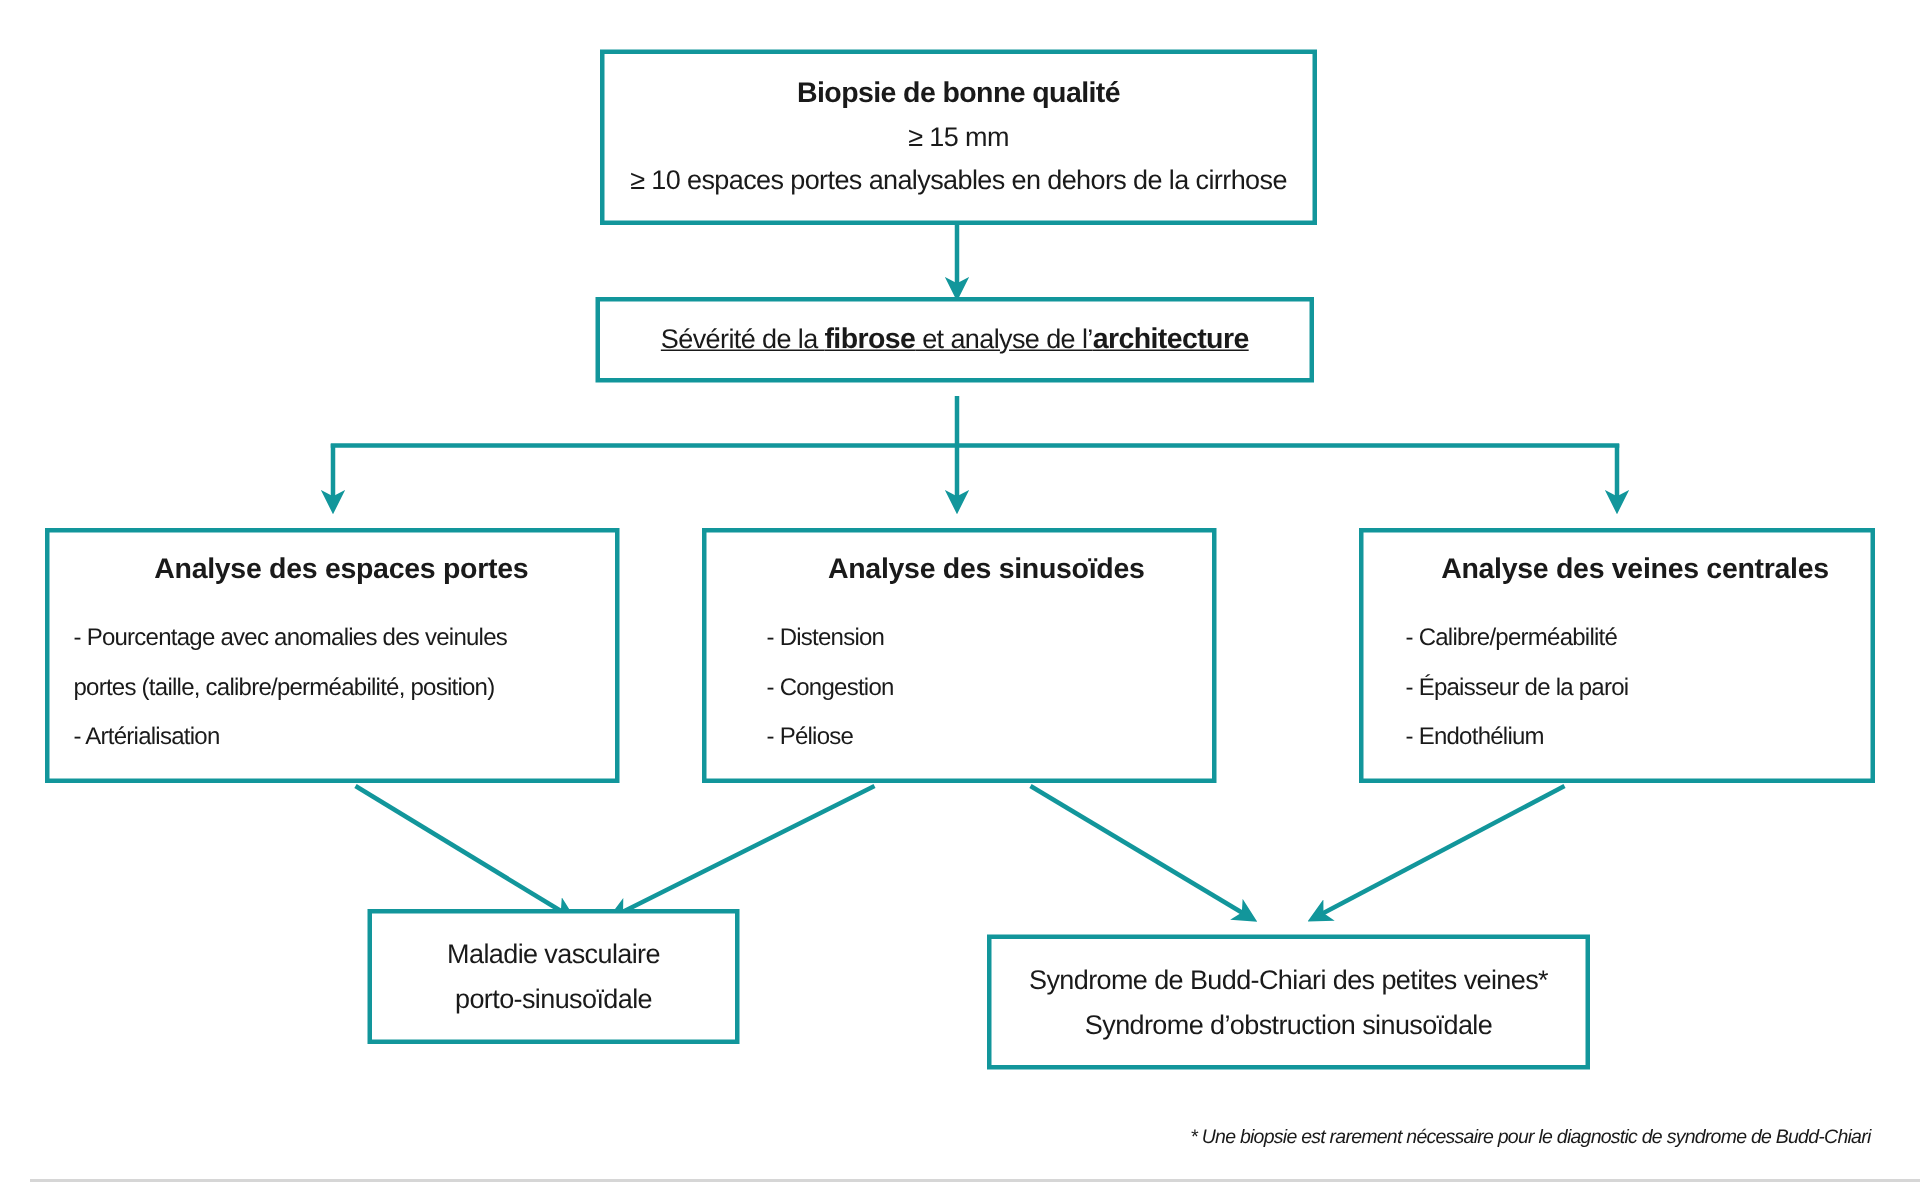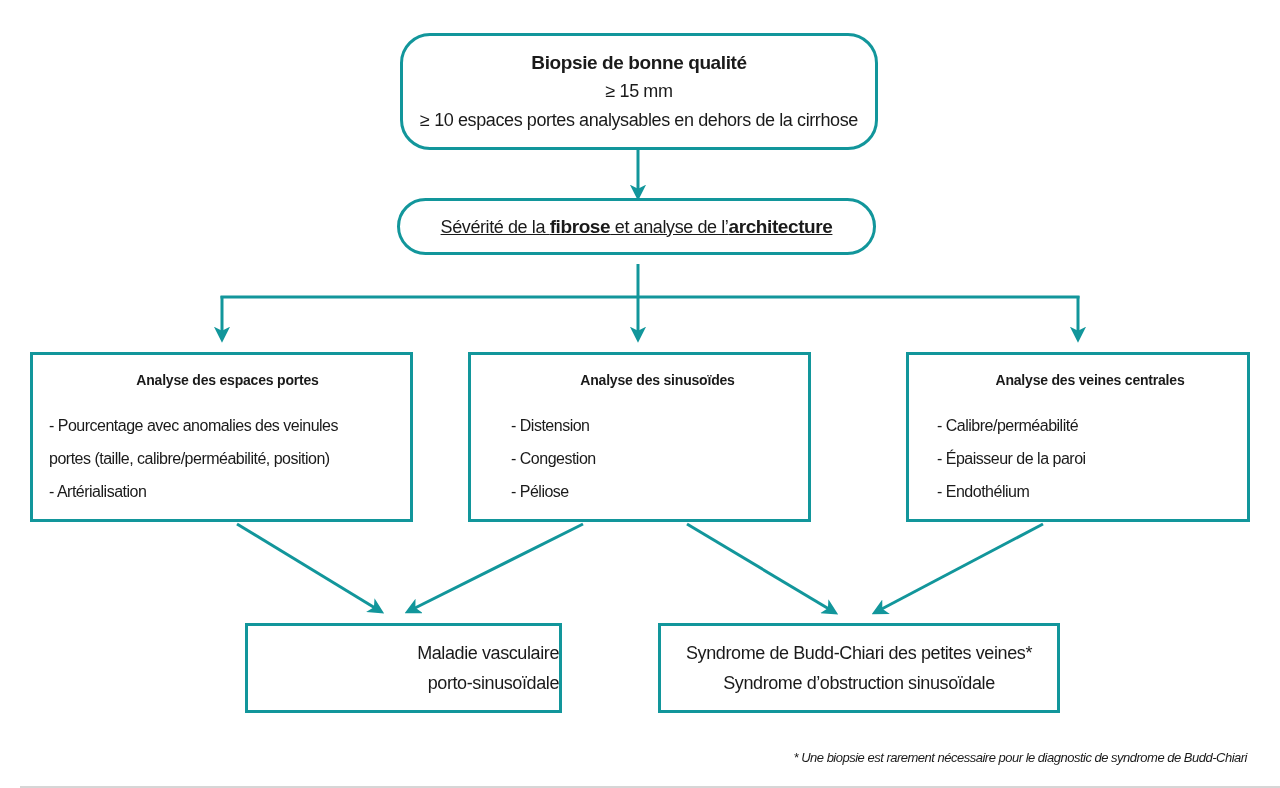--- a/index.html
+++ b/index.html
@@ -21,30 +21,30 @@
   .conn{stroke:var(--accent);stroke-width:3;fill:none;}
   .arrowhead{fill:var(--accent);}
   .box{
     position:absolute;
     border:3px solid var(--accent);
     background:#fff;
     display:flex;flex-direction:column;
     align-items:center;justify-content:center;
     text-align:center;
   }
-  .centerbox{font-size:18px;line-height:29px;letter-spacing:-0.4px;border-radius:30px;}
+  .centerbox{font-size:18px;line-height:29px;letter-spacing:-0.4px;}
   .centerbox .b{font-weight:bold;font-size:19px;}
   .nw{white-space:nowrap;}
   .branch{
     justify-content:flex-start;align-items:stretch;
     text-align:left;
     padding:12px 4px 0 16px;
   }
   .branch .box-title{
-    font-weight:bold;font-size:14px;line-height:26px;
+    font-weight:bold;font-size:19px;line-height:26px;
     letter-spacing:-0.2px;text-align:center;
     margin-bottom:16px;
   }
   .branch .item{
     font-size:16px;line-height:33px;letter-spacing:-0.5px;
     white-space:nowrap;
   }
   .outcome{font-size:18px;line-height:30px;letter-spacing:-0.4px;}
   .footnote{
     position:absolute;top:750px;right:33px;
@@ -55,21 +55,21 @@
     position:absolute;left:20px;right:0;bottom:0;
     height:2px;background:var(--rule);
   }
 
   
   #top-box{left:400px;top:33px;width:478px;height:117px;}
   #severity-box{left:397px;top:198px;width:479px;height:57px;text-decoration:underline;}
   #branch-portal{left:30px;top:352px;width:383px;height:170px;}
   #branch-sinusoids{left:468px;top:352px;width:343px;height:170px;padding-left:40px;}
   #branch-central-veins{left:906px;top:352px;width:344px;height:170px;padding-left:28px;}
-  #outcome-psvd{left:245px;top:623px;width:317px;height:90px;align-items:flex-end;}
+  #outcome-psvd{left:245px;top:606px;width:248px;height:90px;}
   #outcome-budd-chiari{left:658px;top:623px;width:402px;height:90px;}
 </style>
 </head>
 <body>
 
 <div class="stage">
 
   <svg class="connectors" viewBox="0 0 1280 788" xmlns="http://www.w3.org/2000/svg" aria-hidden="true">
     <defs>
       <marker id="ah" viewBox="0 0 10 10" refX="7" refY="5" markerWidth="5.4" markerHeight="5.4" orient="auto-start-reverse">

